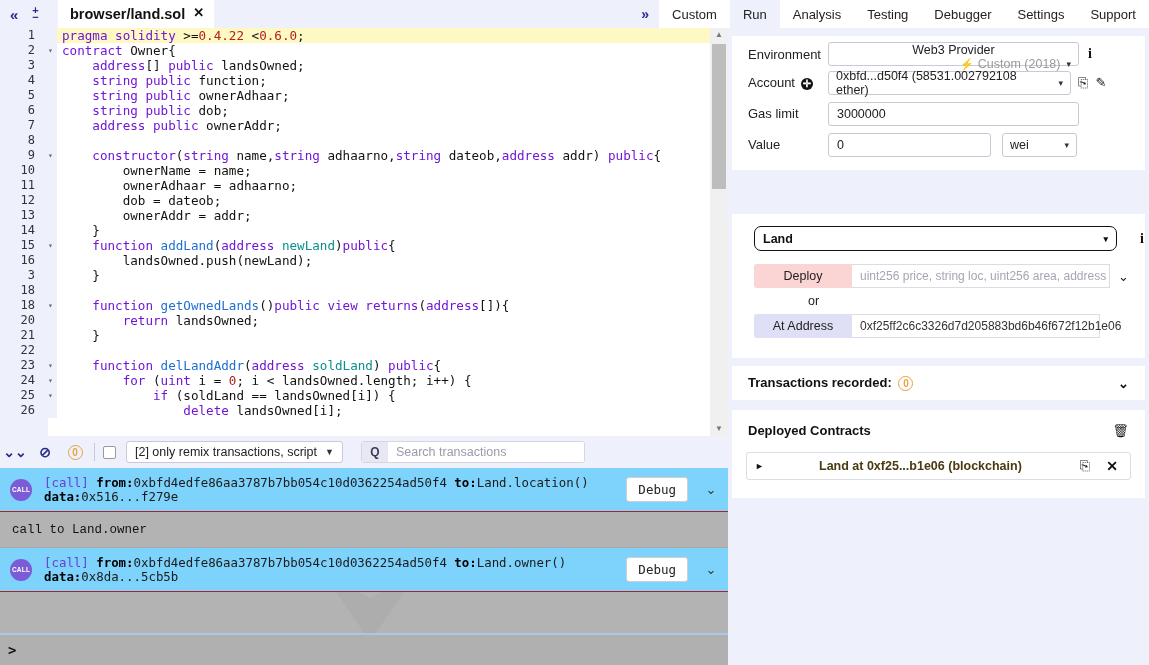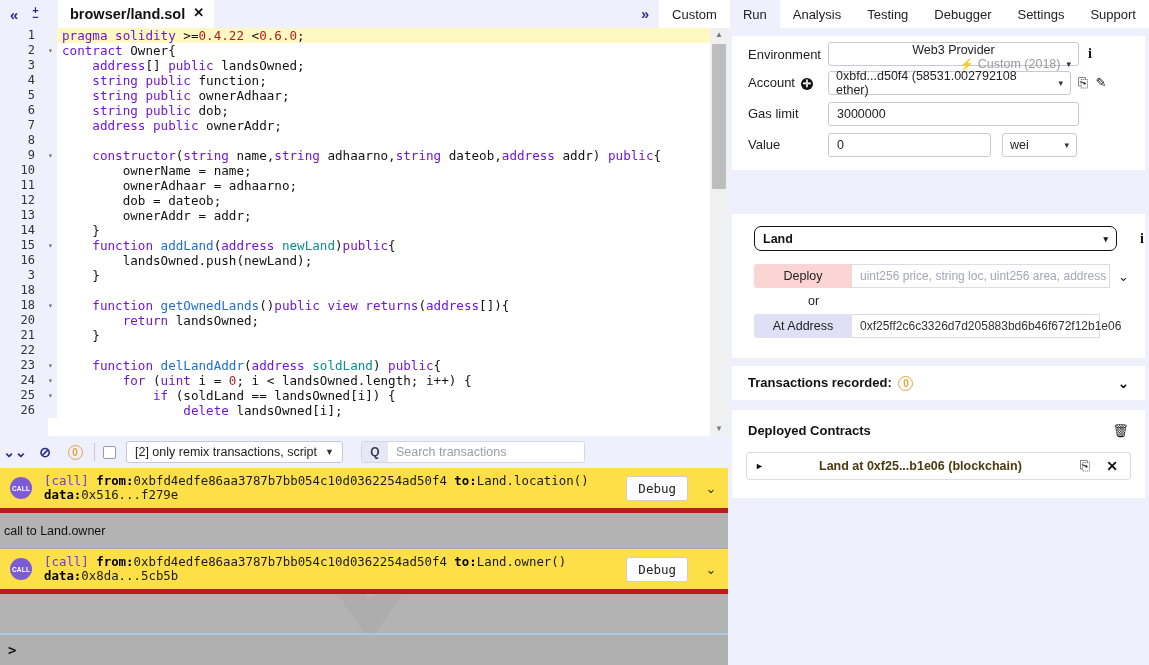--- a/index.html
+++ b/index.html
@@ -161,26 +161,26 @@
 
   .term-body {
     position: absolute; left: 0; top: 468px; width: 728px; height: 197px;
     background: #b3b3b3; overflow: hidden;
   }
   .remix-wm {
     position: absolute; left: 300px; top: 10px; width: 140px; height: 170px;
     opacity: .22; pointer-events: none;
   }
   .term-row {
-    position: relative; background: #fde047; border-bottom: 5px solid #b91c1c;
+    position: relative; background: #7dd3fc; border-bottom: 1px solid #b91c1c;
     display: flex; align-items: center; min-height: 44px; padding: 6px 0 6px 0;
   }
   .term-row.plain {
-    background: #b3b3b3; min-height: 36px; padding-left: 4px;
-    font-family: Liberation Sans, sans-serif; font-size: 12.5px; color: #111;
+    background: #b3b3b3; min-height: 36px; padding-left: 12px;
+    font-family: Liberation Mono, monospace; font-size: 12.5px; color: #111;
     border-bottom: 1px solid #a8a8a8;
   }
   .call-badge {
     width: 22px; height: 22px; border-radius: 50%; background: #7b5cd6;
     color: #fff; font-size: 6.5px; font-weight: bold;
     display: flex; align-items: center; justify-content: center;
     margin: 0 12px 0 10px; flex: 0 0 auto; letter-spacing: .2px;
   }
   .call-text {
     flex: 1; font-family: "DejaVu Sans Mono", monospace; font-size: 12.4px;

